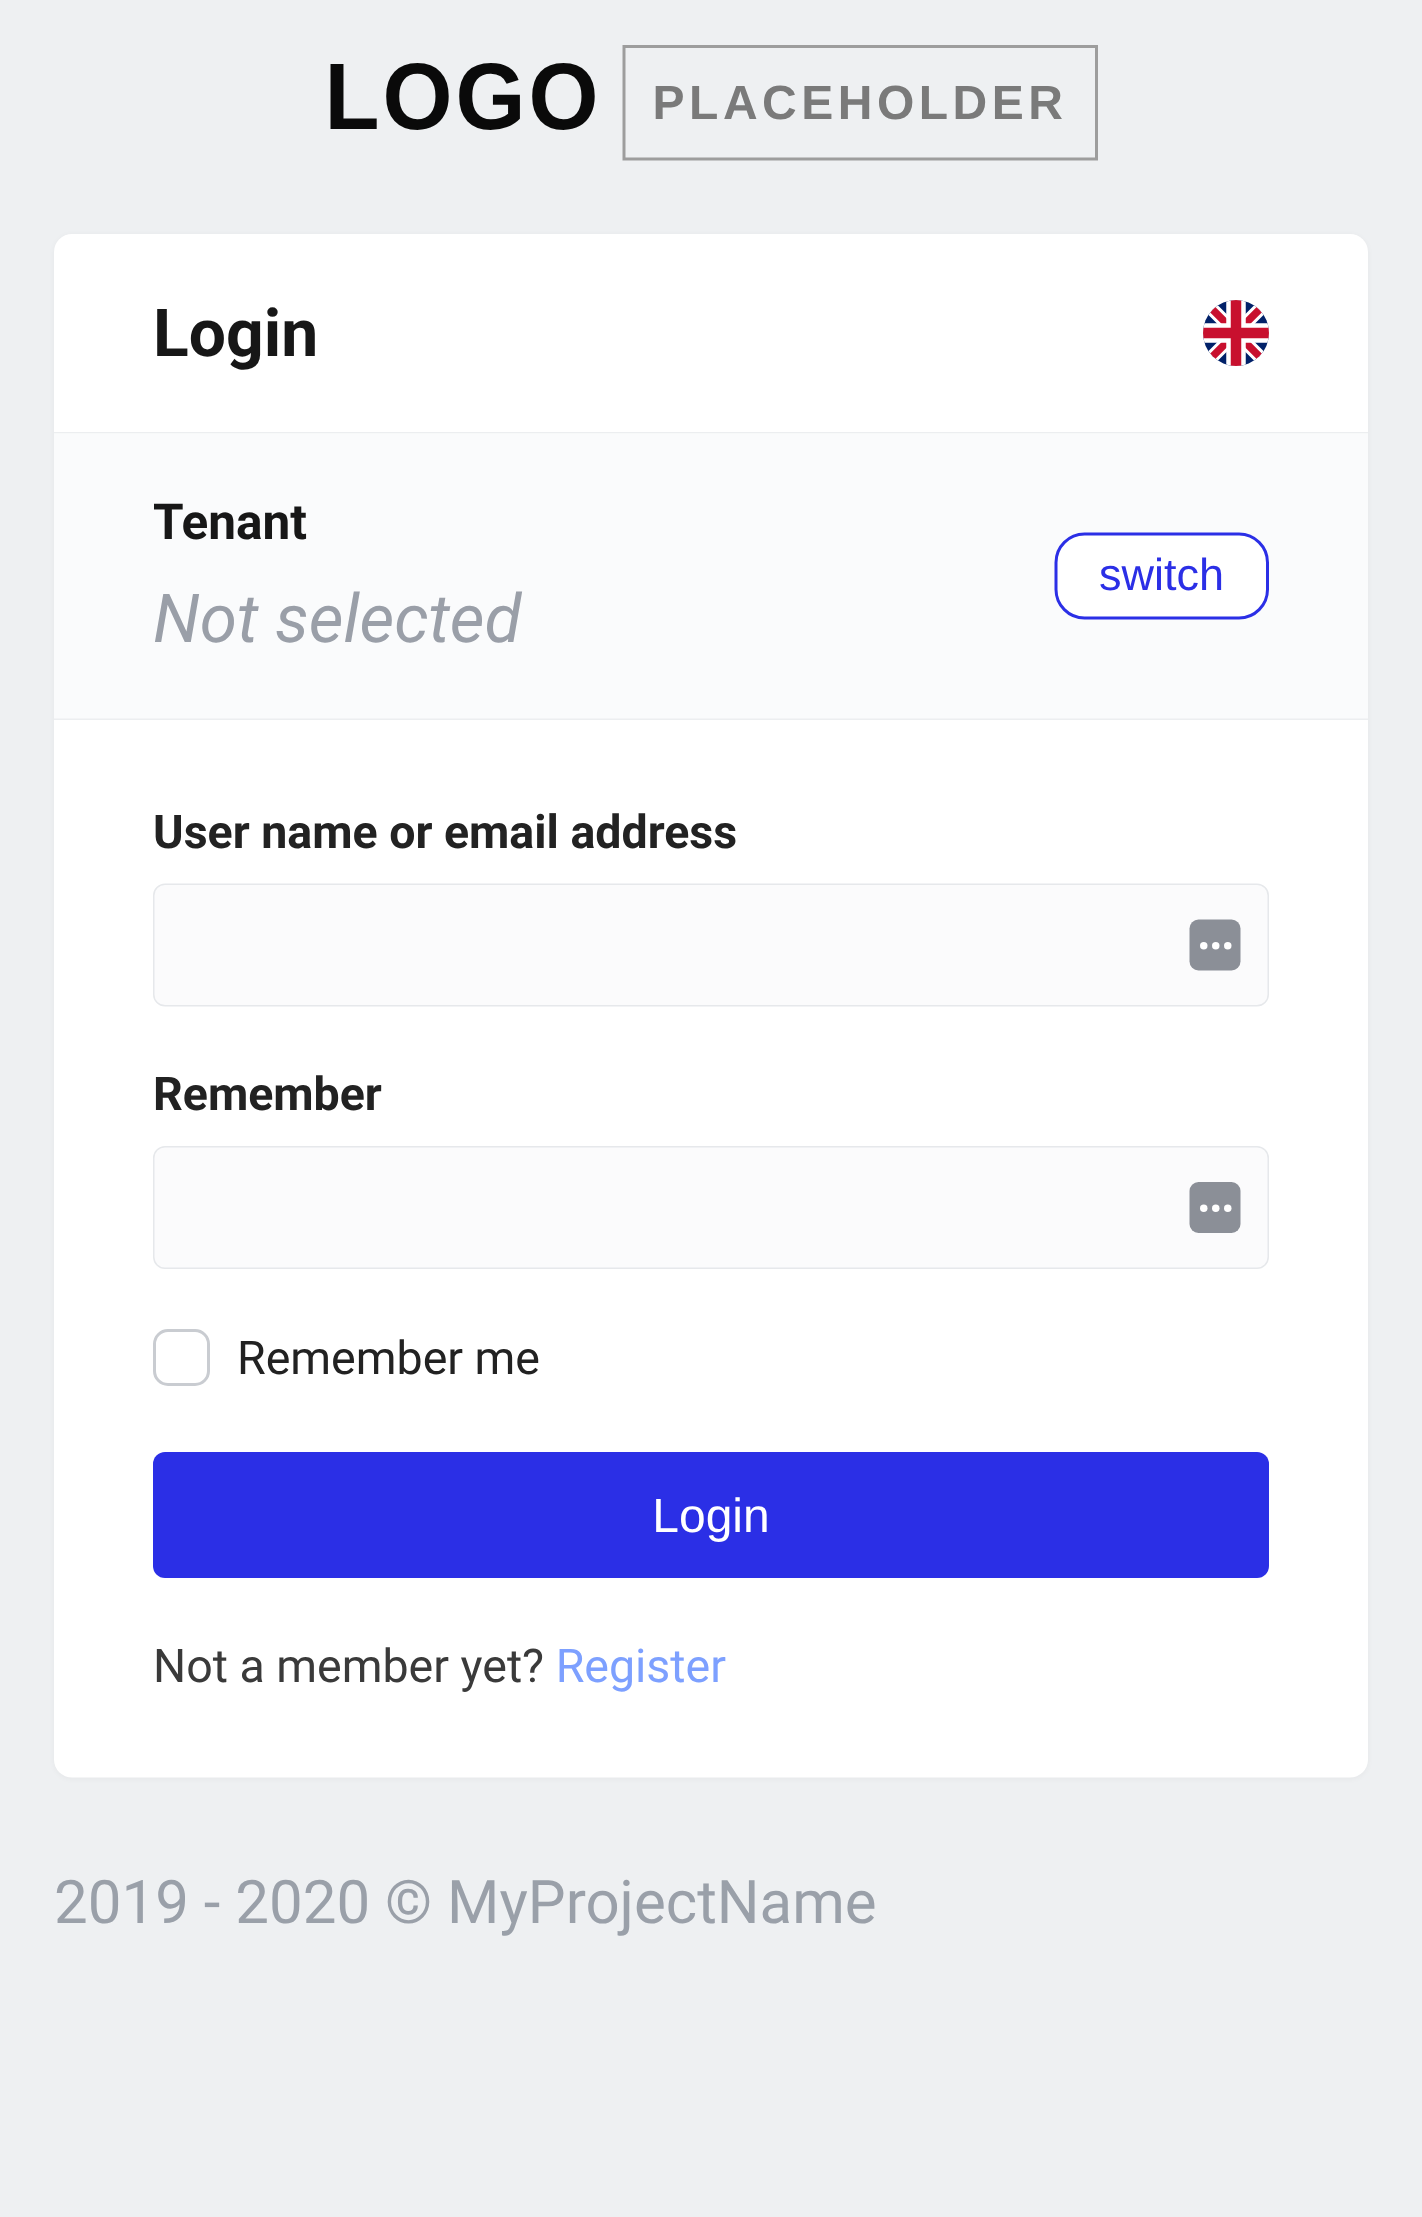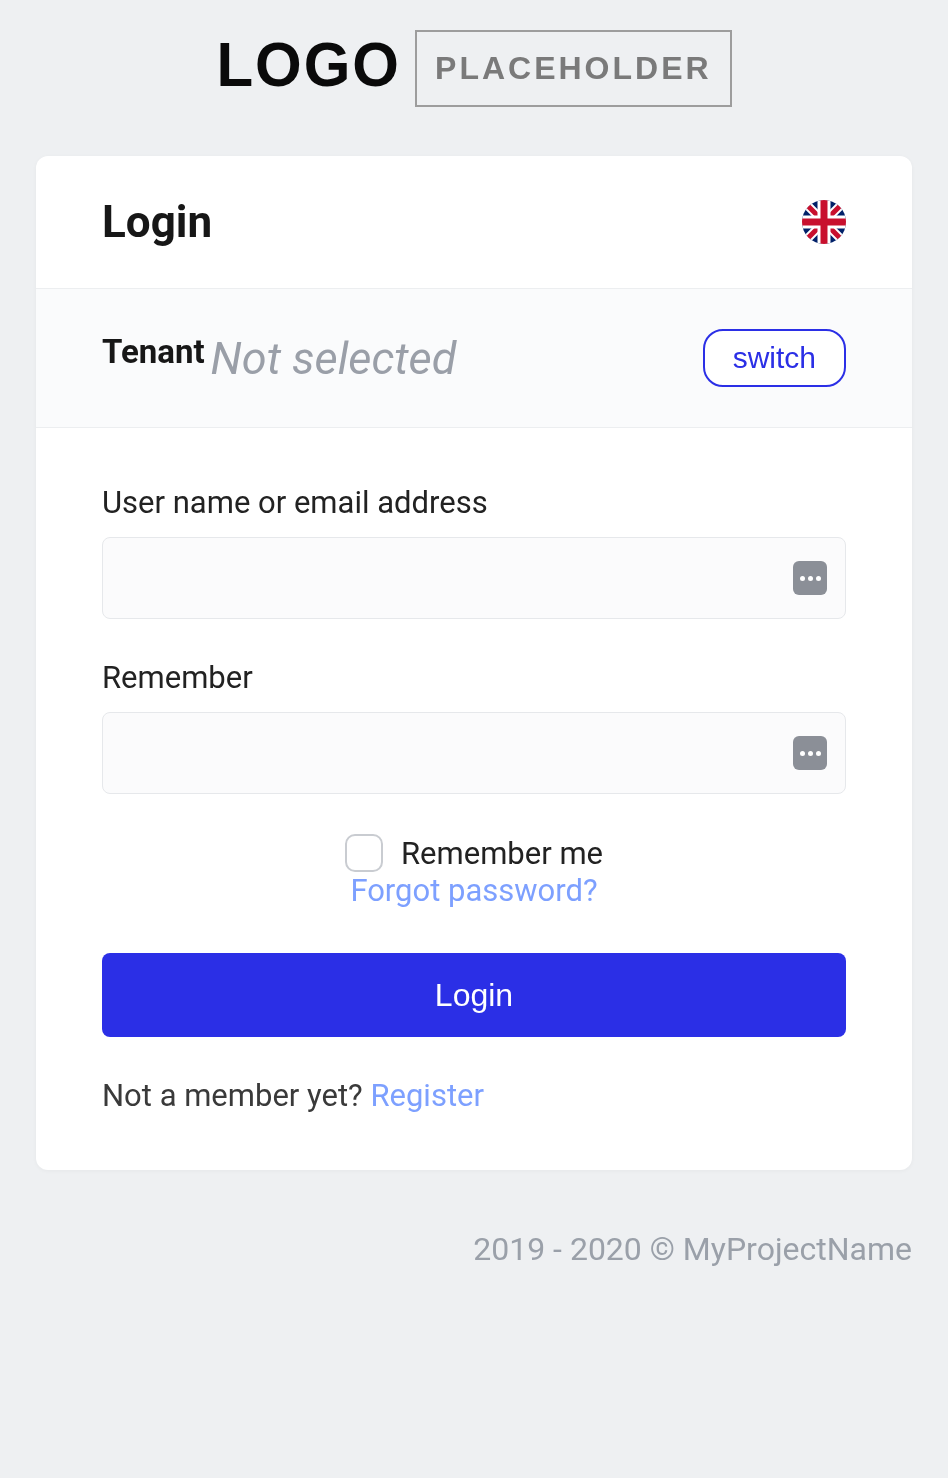--- a/index.html
+++ b/index.html
@@ -67,22 +67,22 @@
     .tenant-strip {
       background: #fafbfc;
       border-bottom: 1px solid #eceef0;
       padding: 40px 66px 40px 66px;
       display: flex;
       justify-content: space-between;
       align-items: center;
     }
     .tenant-left {
       display: flex;
-      flex-direction: row;
-      gap: 6px;
+      flex-direction: column;
+      gap: 18px;
     }
     .tenant-label {
       font-size: 33px;
       font-weight: 700;
       color: #171717;
     }
     .tenant-value {
       font-size: 45px;
       font-style: italic;
       color: #9a9fa8;
@@ -101,21 +101,21 @@
     .card-body {
       padding: 56px 66px 56px 66px;
     }
     .form-group {
       margin-bottom: 40px;
     }
     .form-label {
       display: block;
       font-size: 31px;
       color: #222;
-      font-weight: 400;
+      font-weight: 700;
       margin-bottom: 16px;
     }
     .input-wrap {
       position: relative;
       height: 82px;
       background: #fbfbfc;
       border: 1px solid #e6e8eb;
       border-radius: 8px;
       display: flex;
       align-items: center;
@@ -148,21 +148,20 @@
       width: 5px;
       height: 5px;
       background: #ffffff;
       border-radius: 50%;
     }
     .row-remember {
       display: flex;
       justify-content: space-between;
       align-items: center;
       margin-bottom: 44px;
-      flex-direction: column;
     }
     .remember-left {
       display: flex;
       align-items: center;
       gap: 18px;
       cursor: pointer;
     }
     .checkbox {
       width: 38px;
       height: 38px;
@@ -195,22 +194,22 @@
     .register-row {
       font-size: 31px;
       color: #3a3a3a;
     }
     .register-link {
       color: #7da0ff;
       text-decoration: none;
       cursor: pointer;
     }
     .footer {
-      text-align: right;
-      font-size: 32px;
+      text-align: left;
+      font-size: 40px;
       color: #9aa0a9;
       margin-top: 60px;
     }
   </style>
 </head>
 <body>
 
 <div class="container">
   <div class="logo-wrap">
     <span class="logo-text">LOGO</span>
@@ -267,21 +266,20 @@
               <span></span>
           </div>
         </div>
       </div>
 
       <div class="row-remember">
         <label class="remember-left">
           <span class="checkbox"></span>
           <span class="remember-label">Remember me</span>
         </label>
-        <a class="forgot-link">Forgot password?</a>
       </div>
 
       <button class="login-btn">Login</button>
 
       <div class="register-row">
         <span>Not a member yet? </span><a class="register-link">Register</a>
       </div>
     </div>
   </div>
 

